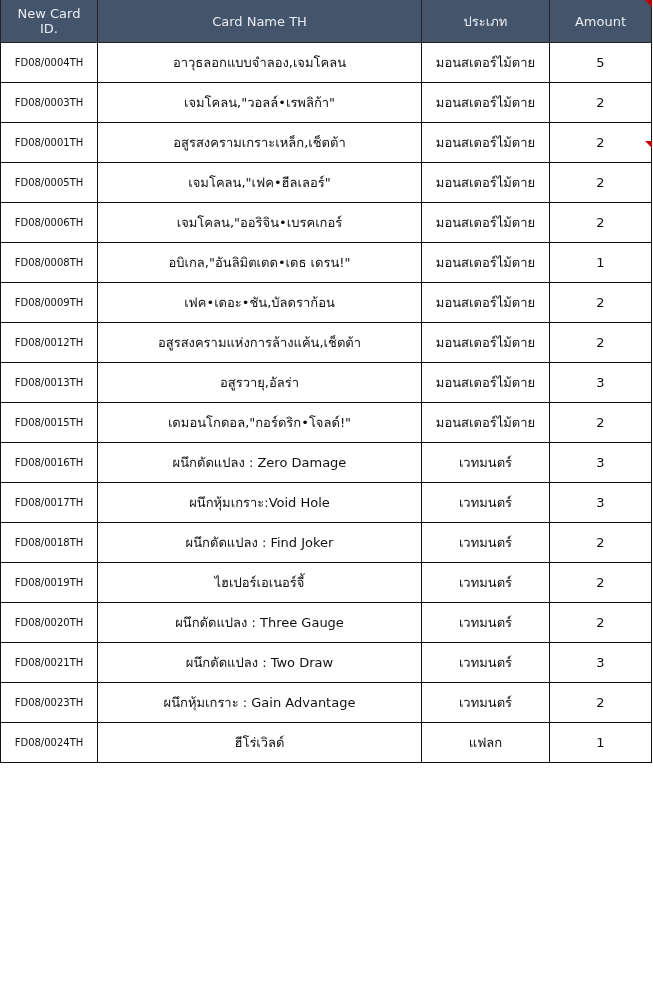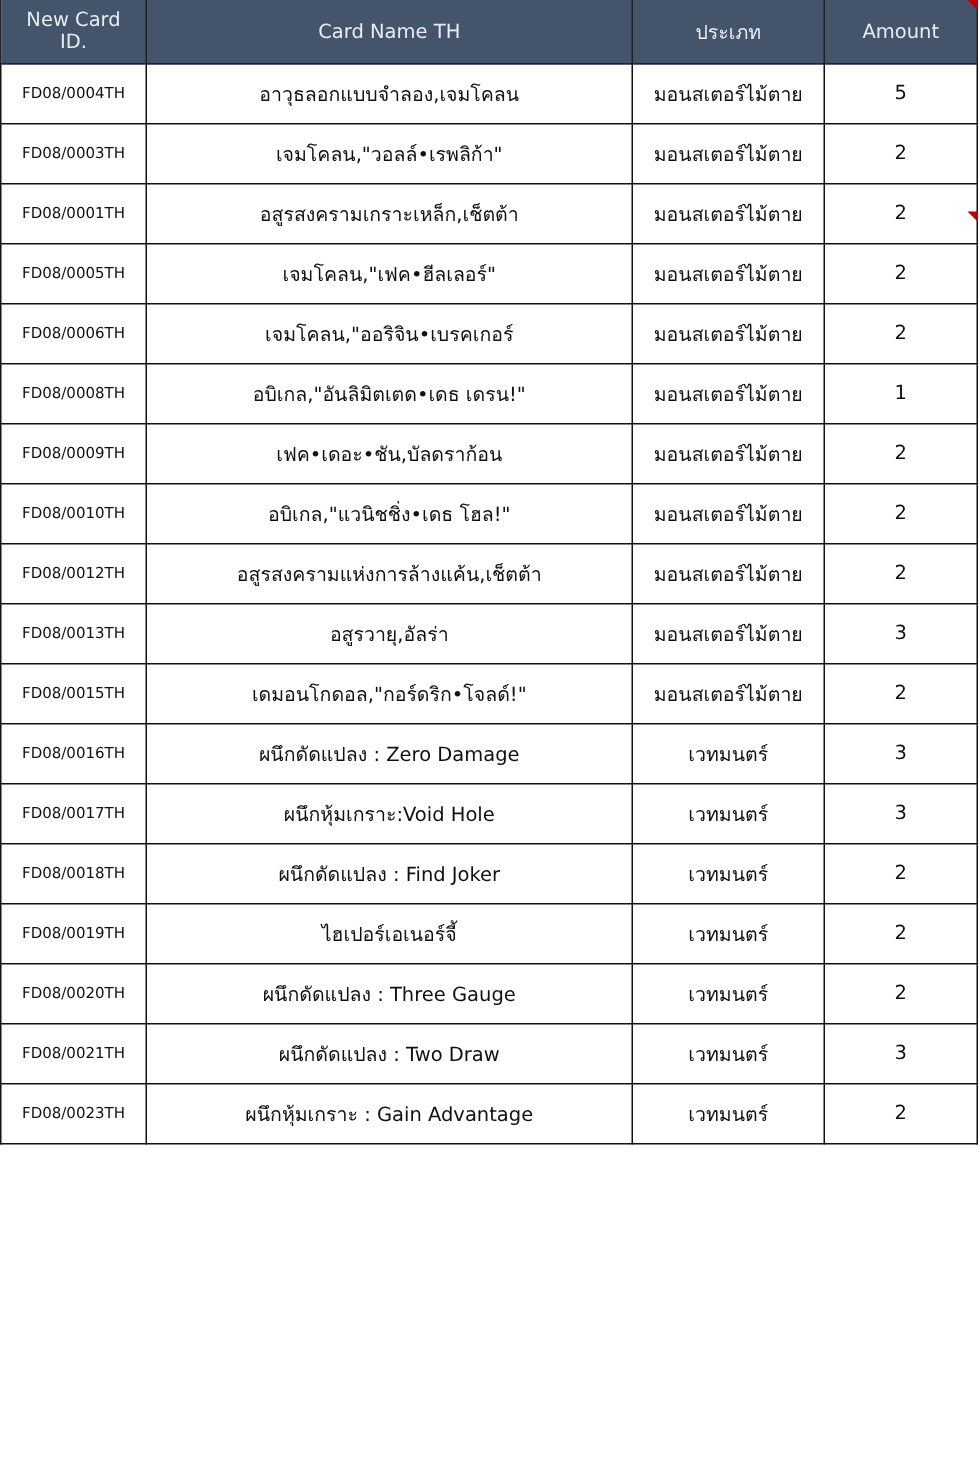--- a/index.html
+++ b/index.html
@@ -81,26 +81,20 @@
           <td class="type">มอนสเตอร์ไม้ตาย</td>
           <td class="amt">1</td>
         </tr>
         <tr>
           <td class="id">FD08/0009TH</td>
           <td class="name">เฟค•เดอะ•ชัน,บัลดราก้อน</td>
           <td class="type">มอนสเตอร์ไม้ตาย</td>
           <td class="amt">2</td>
         </tr>
         <tr>
-          <td class="id">FD08/0010TH</td>
-          <td class="name">อบิเกล,"แวนิชชิ่ง•เดธ โฮล!"</td>
-          <td class="type">มอนสเตอร์ไม้ตาย</td>
-          <td class="amt">2</td>
-        </tr>
-        <tr>
           <td class="id">FD08/0012TH</td>
           <td class="name">อสูรสงครามแห่งการล้างแค้น,เช็ตต้า</td>
           <td class="type">มอนสเตอร์ไม้ตาย</td>
           <td class="amt">2</td>
         </tr>
         <tr>
           <td class="id">FD08/0013TH</td>
           <td class="name">อสูรวายุ,อัลร่า</td>
           <td class="type">มอนสเตอร์ไม้ตาย</td>
           <td class="amt">3</td>
@@ -146,17 +140,23 @@
           <td class="name">ผนึกดัดแปลง : Two Draw</td>
           <td class="type">เวทมนตร์</td>
           <td class="amt">3</td>
         </tr>
         <tr>
           <td class="id">FD08/0023TH</td>
           <td class="name">ผนึกหุ้มเกราะ : Gain Advantage</td>
           <td class="type">เวทมนตร์</td>
           <td class="amt">2</td>
         </tr>
+        <tr>
+          <td class="id">FD08/0024TH</td>
+          <td class="name">ฮีโร่เวิลด์</td>
+          <td class="type">แฟลก</td>
+          <td class="amt">1</td>
+        </tr>
       </tbody>
   </table>
   <div class="corner-mark" style="left:645px; top:0px;"></div>
   <div class="corner-mark" style="left:645px; top:141px;"></div>
 </div>
 
 </body></html>

